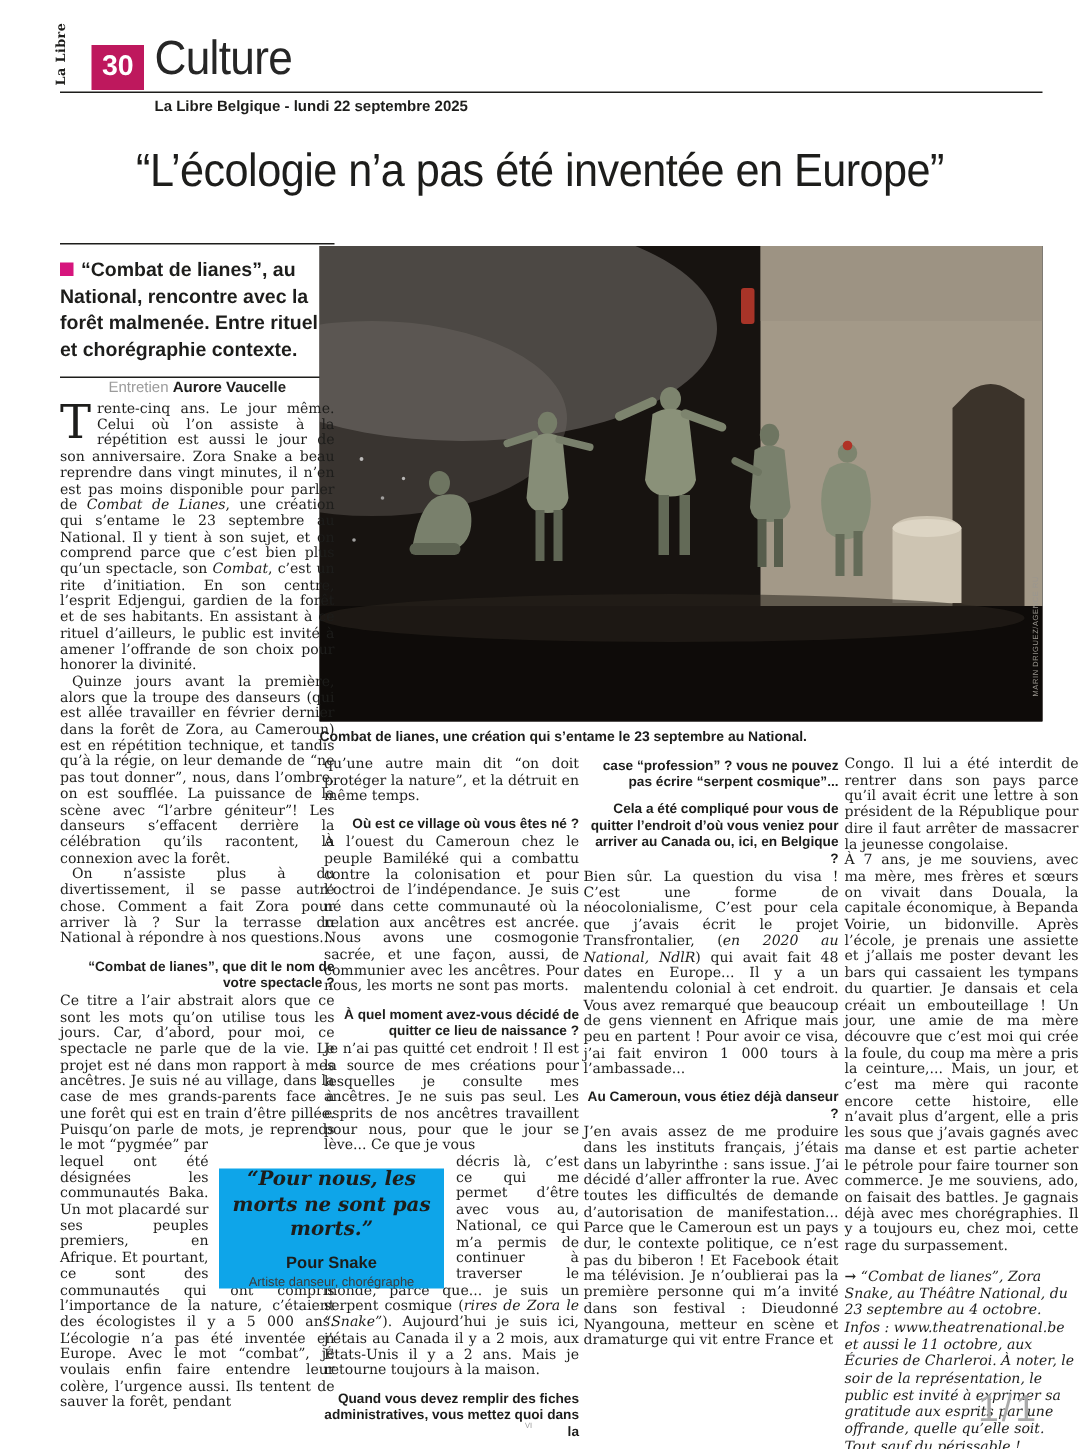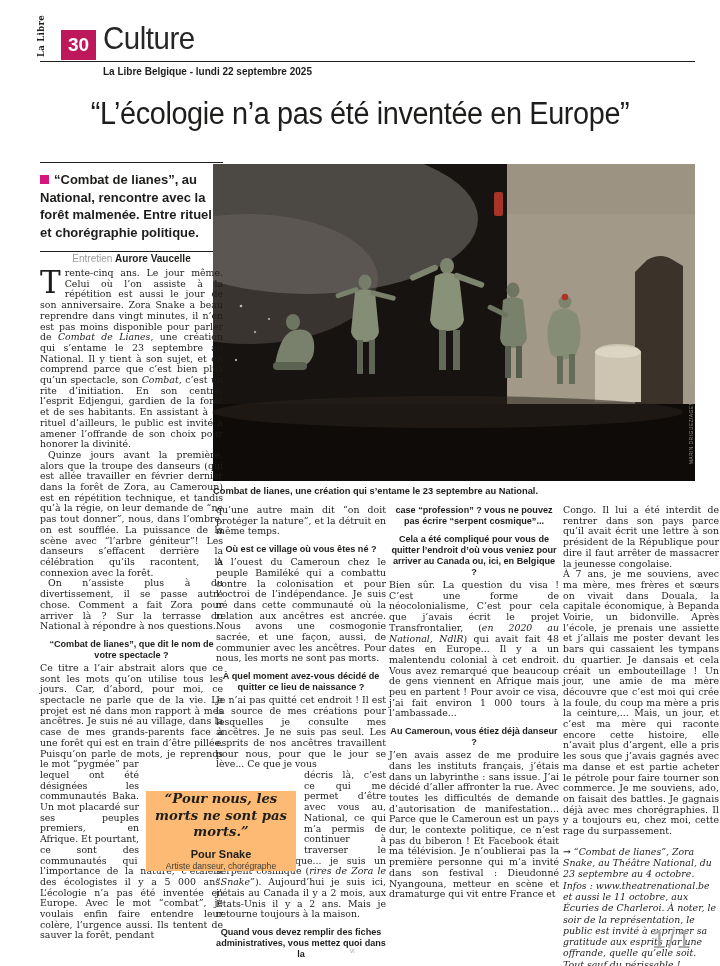--- a/index.html
+++ b/index.html
@@ -46,31 +46,31 @@
   .col{font-size:9.4px;line-height:10.7px;}
   .col-1{left:40px; top:268px;width:183px;}
   .col-2{left:216px;top:505px;width:170px;}
   .col-3{left:389px;top:505px;width:170px;}
   .col-4{left:563px;top:505px;width:156px;}
   .col p{margin:0;}
   .b-lead,.b-p{text-align:justify;hyphens:auto;-webkit-hyphens:auto;}
   .b-p{text-indent:8px;}
   .noindent{text-indent:0;}
   .b-q{font-family:"Liberation Sans",sans-serif;font-weight:bold;font-size:9.1px;line-height:11px;
-        margin:7px 0 2px !important;text-align:center;}
+        margin:7px 0 2px !important;text-align:right;}
   .col .b-q:first-child{margin-top:0 !important;}
   .b-note{font-style:italic;line-height:11.3px;margin-top:9px !important;text-align:left;}
   .b-note .arrow{font-style:normal;font-weight:bold;}
   .dropcap{float:left;font-size:31px;line-height:25px;padding:2px 4px 0 0;}
   .sp{display:block;}
   .sp-right{float:right;margin:0 0 2px 4px;}
   .sp-left{float:left;margin:0 4px 2px 0;}
 
   
-  .pull-quote{left:146px;top:779px;width:150px;text-align:center;background:#fdba74;margin-top:12px;}
+  .pull-quote{left:146px;top:779px;width:150px;text-align:center;background:#0ea5e9;}
   .pq-text{font-family:"DejaVu Serif",serif;font-weight:bold;font-style:italic;font-size:13.2px;line-height:16.5px;}
   .pq-author{font-family:"Liberation Sans",sans-serif;font-weight:bold;font-size:11px;margin-top:7px;}
   .pq-role{font-family:"Liberation Sans",sans-serif;font-size:8.6px;color:#3c3c3c;margin-top:1px;}
 
   
   .page-indicator{left:652px;top:925px;font-family:"Liberation Sans",sans-serif;font-size:25px;
         color:#aaaaaa;letter-spacing:2px;}
   .folio-mark{left:350px;top:948px;font-family:"Liberation Sans",sans-serif;font-size:5px;color:#999;}
 </style>
 </head>
@@ -84,21 +84,21 @@
   <div class="abs pagenum-box">
     <span>30</span>
   </div>
   <div class="abs section-title">Culture</div>
   <div class="abs header-rule"></div>
   <div class="abs dateline">La Libre Belgique - lundi 22 septembre 2025</div>
 
   <h1 class="abs headline" style="margin:0;">“L’écologie n’a pas été inventée en Europe”</h1>
 
   <div class="abs standfirst">
-    <span class="pink-square"></span><span>“Combat de lianes”, au National, rencontre avec la forêt malmenée. Entre rituel et chorégraphie politique.</span>
+    <span class="pink-square"></span><span>“Combat de lianes”, au National, rencontre avec la forêt malmenée. Entre rituel et chorégraphie contexte.</span>
   </div>
   <div class="abs byline">
     <span class="lbl">Entretien</span>
     <span class="auth">Aurore Vaucelle</span>
   </div>
 
   <div class="abs photo">
     <svg viewBox="0 0 482 317" preserveAspectRatio="none">
       <rect x="0" y="0" width="482" height="317" fill="#171310"></rect>
       <ellipse cx="95" cy="55" rx="170" ry="75" fill="#8e8a84" opacity="0.45"></ellipse>

